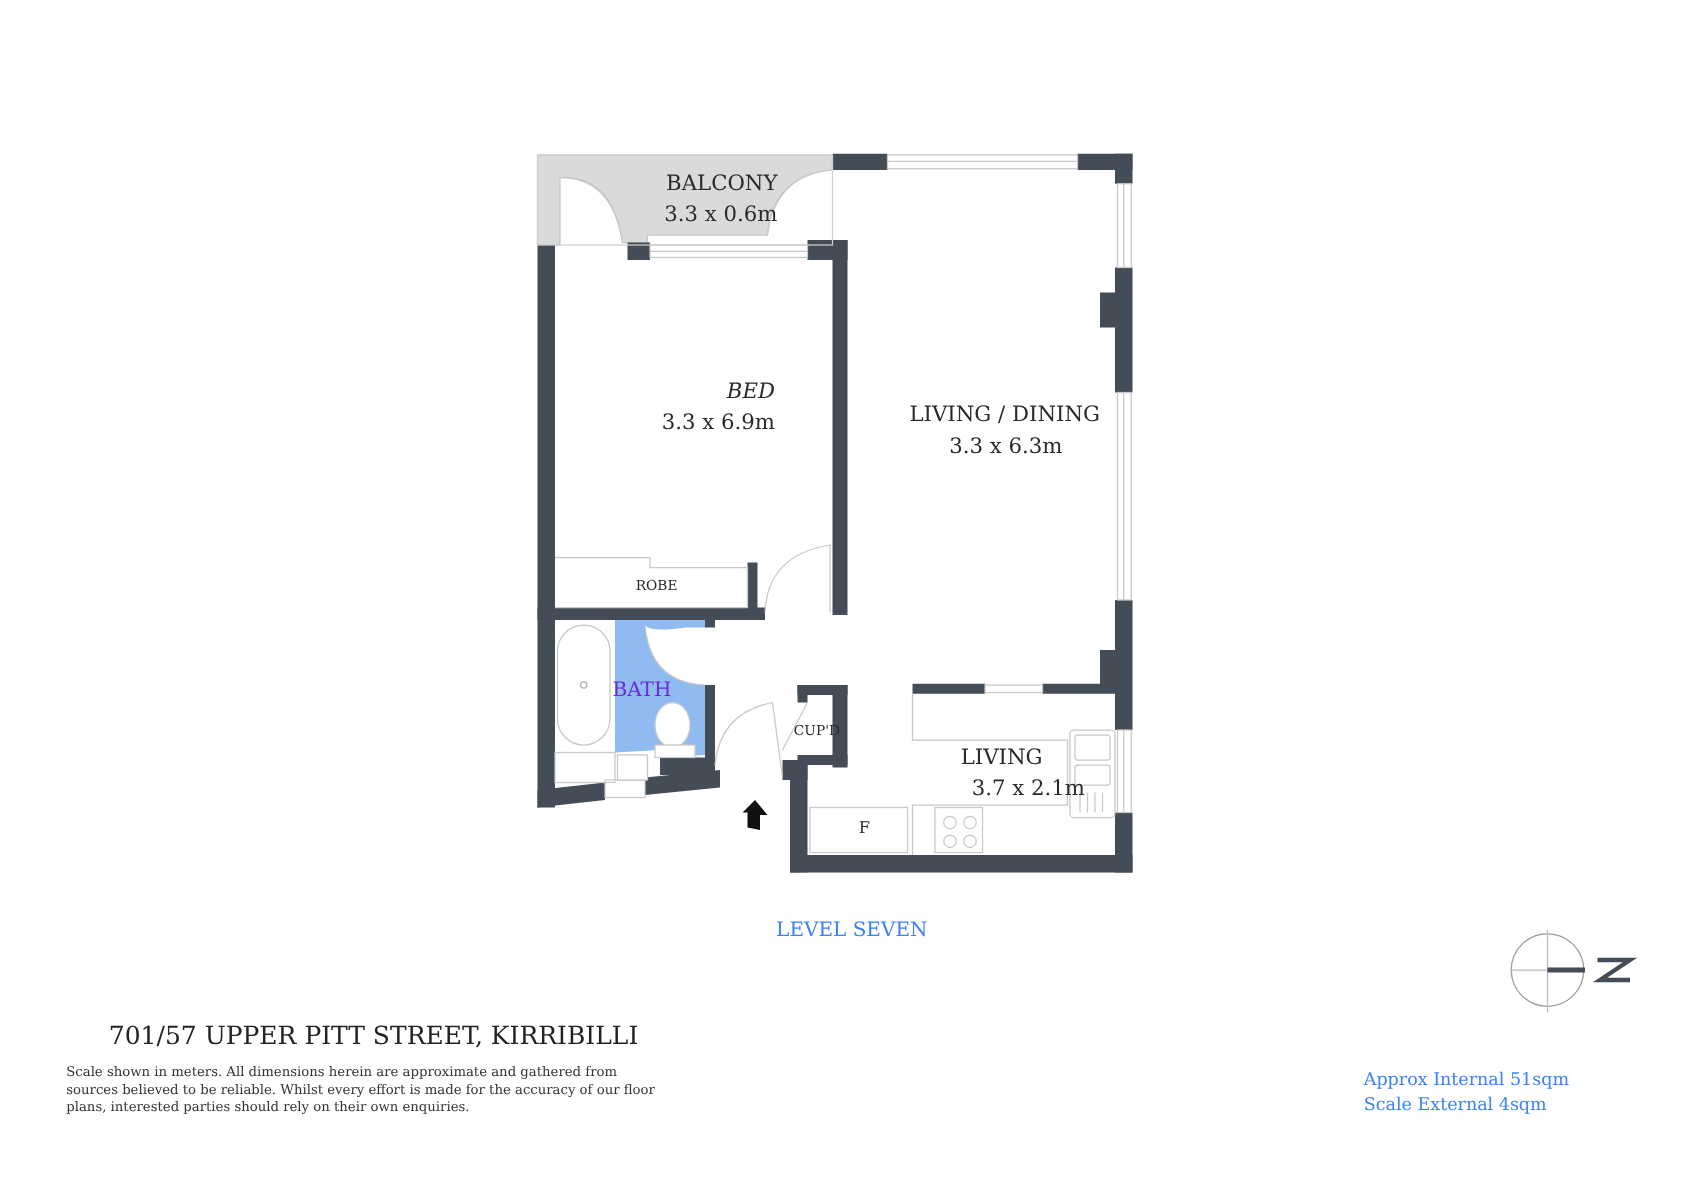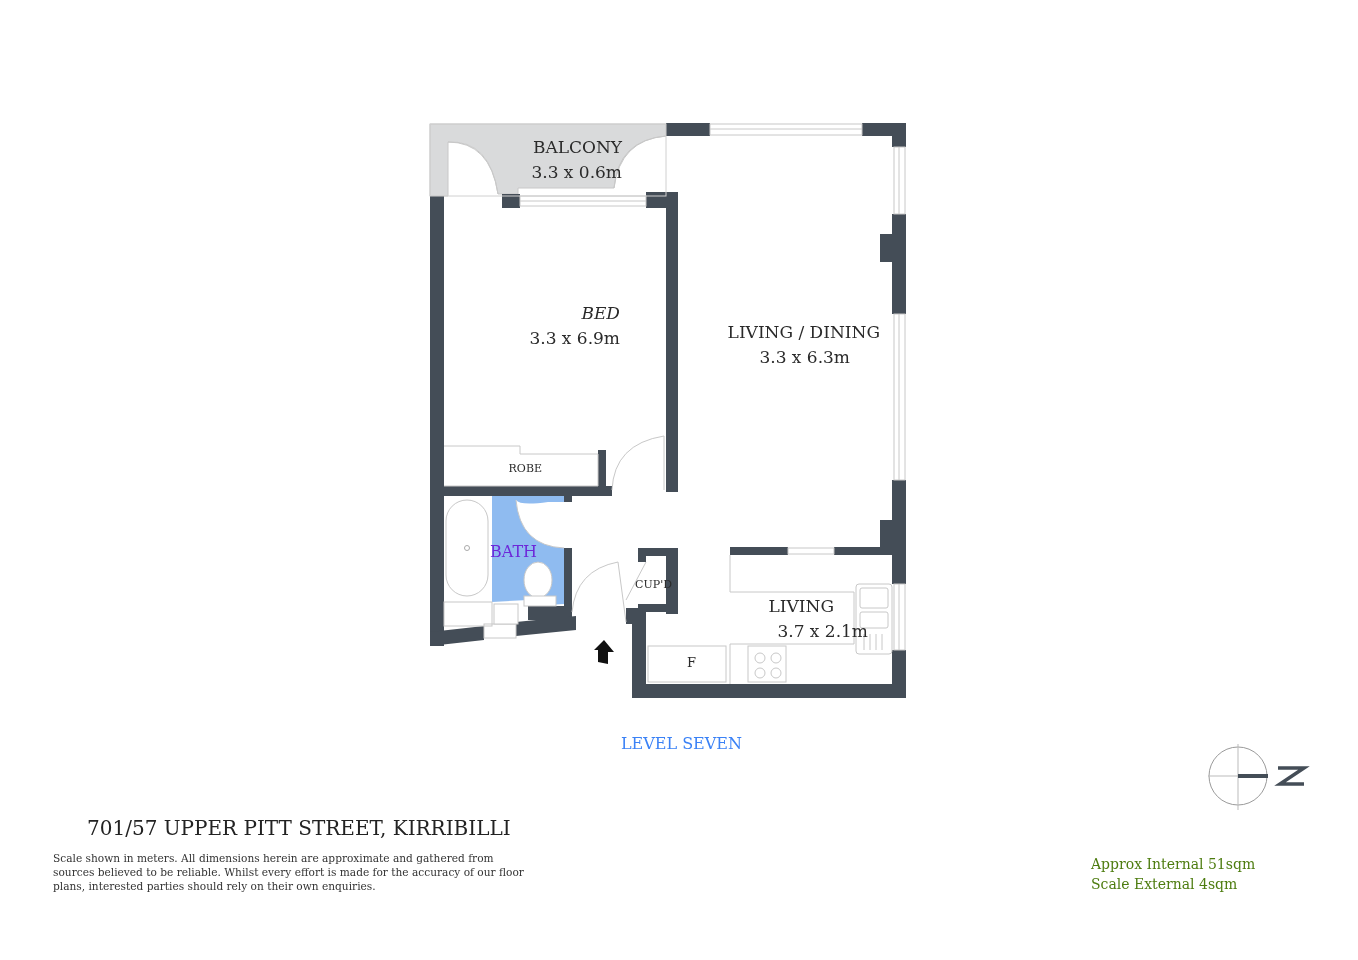--- a/index.html
+++ b/index.html
@@ -5,21 +5,21 @@
     html, body { margin: 0; padding: 0; background: #ffffff; }
     body { width: 1358px; height: 960px; position: relative; overflow: hidden; font-family: "DejaVu Serif", "Liberation Serif", serif; color: #2b2b2b; }
     .plan { position: absolute; left: 0; top: 0; width: 1358px; height: 960px; }
     .lbl { position: absolute; text-align: right; color: #2a2a2a; font-family: "DejaVu Serif", serif; white-space: nowrap; }
     .room-name { font-size: 17px; line-height: 24px; }
     .room-dim { font-size: 17px; line-height: 24px; }
     .small-lbl { font-size: 11px; }
     .level { position: absolute; left: 560px; top: 734px; width: 182px; text-align: right; font-size: 16px; color: #3b82f6; }
     .address { position: absolute; left: 52px; top: 816px; font-size: 20px; color: #222; white-space: nowrap; margin-left: 35px; }
     .disclaimer { position: absolute; left: 53px; top: 851px; width: 480px; font-size: 10.6px; line-height: 14px; color: #333; }
-    .area { position: absolute; left: 1091px; top: 854px; font-size: 14px; line-height: 20px; color: #4d7c0f; }
+    .area { position: absolute; left: 1091px; top: 854px; font-size: 14px; line-height: 20px; color: #3b82f6; }
     .compass { position: absolute; left: 1200px; top: 740px; }
   </style>
 </head>
 <body>
 
 <svg class="plan" width="1358" height="960" viewBox="0 0 1358 960" xmlns="http://www.w3.org/2000/svg">
 
   <g>
     <path d="M430 124 L666 124 L666 136 Q620 140 614 188 L518 188 L518 194 L498 194 Q490 140 448 142 L448 196 L430 196 Z" fill="#d9dadb" stroke="#c8c8c8" stroke-width="1"></path>
     <path d="M448 142 Q490 142 498 194" fill="none" stroke="#c8c8c8" stroke-width="1"></path>

